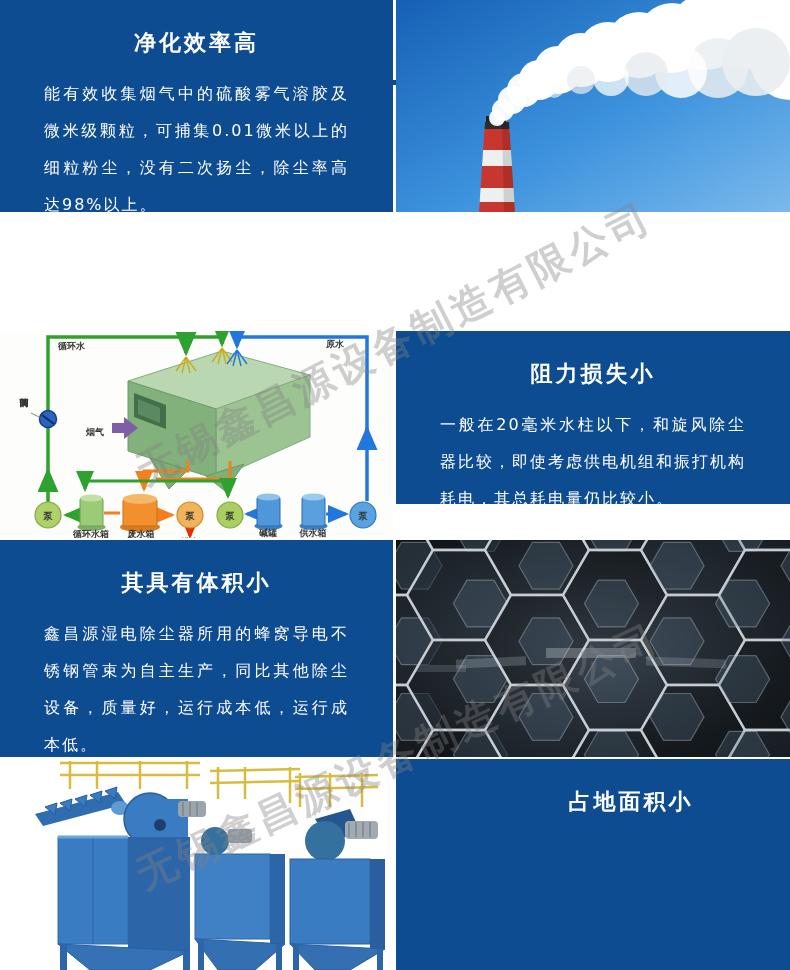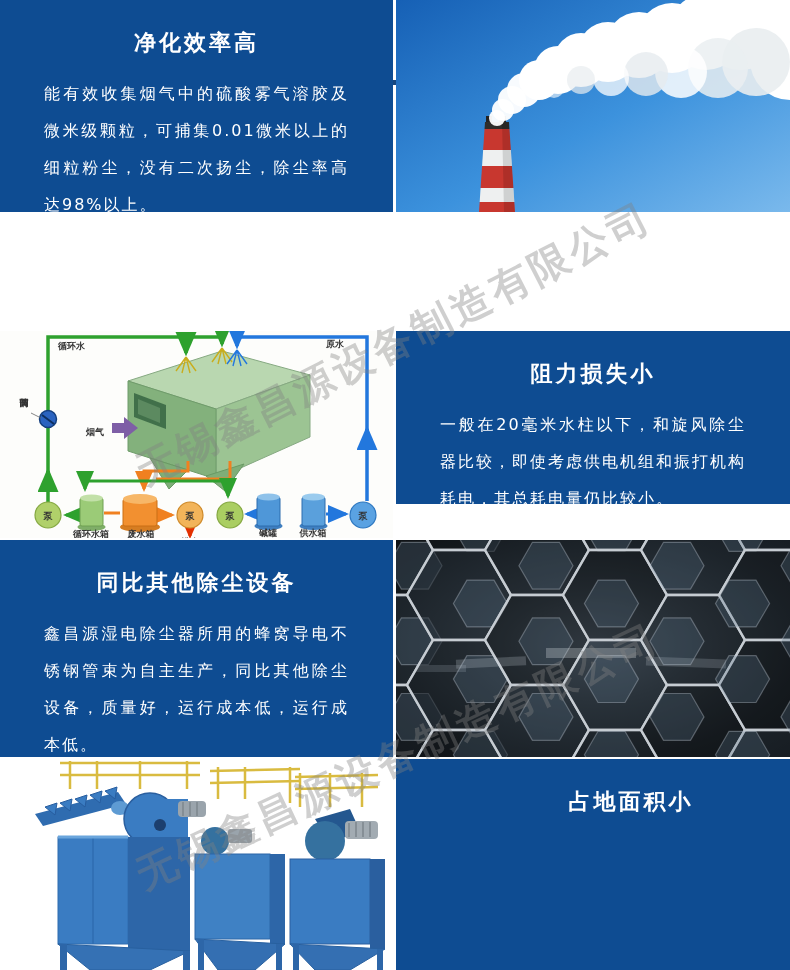--- a/index.html
+++ b/index.html
@@ -207,21 +207,21 @@
       <text class="dlabel" x="313" y="205" text-anchor="middle">供水箱</text>
     </svg>
   </div>
 
   <section class="cell panel" id="cell-adv2">
     <h2>阻力损失小</h2>
     <p>一般在20毫米水柱以下，和旋风除尘器比较，即使考虑供电机组和振打机构耗电，其总耗电量仍比较小。</p>
   </section>
 
   <section class="cell panel" id="cell-adv3">
-    <h2>同比其他除尘设备</h2>
+    <h2>其具有体积小</h2>
     <p>鑫昌源湿电除尘器所用的蜂窝导电不锈钢管束为自主生产，同比其他除尘设备，质量好，运行成本低，运行成本低。</p>
   </section>
 
   <div class="cell" id="cell-photo-honeycomb">
     <svg viewBox="0 0 394 217" preserveAspectRatio="none">
       <defs>
         <radialGradient id="hcbg" cx="0.5" cy="0.48" r="0.75">
           <stop offset="0" stop-color="#55626e"></stop>
             <stop offset="0.35" stop-color="#333d45"></stop>
           <stop offset="0.7" stop-color="#1a2025"></stop>

